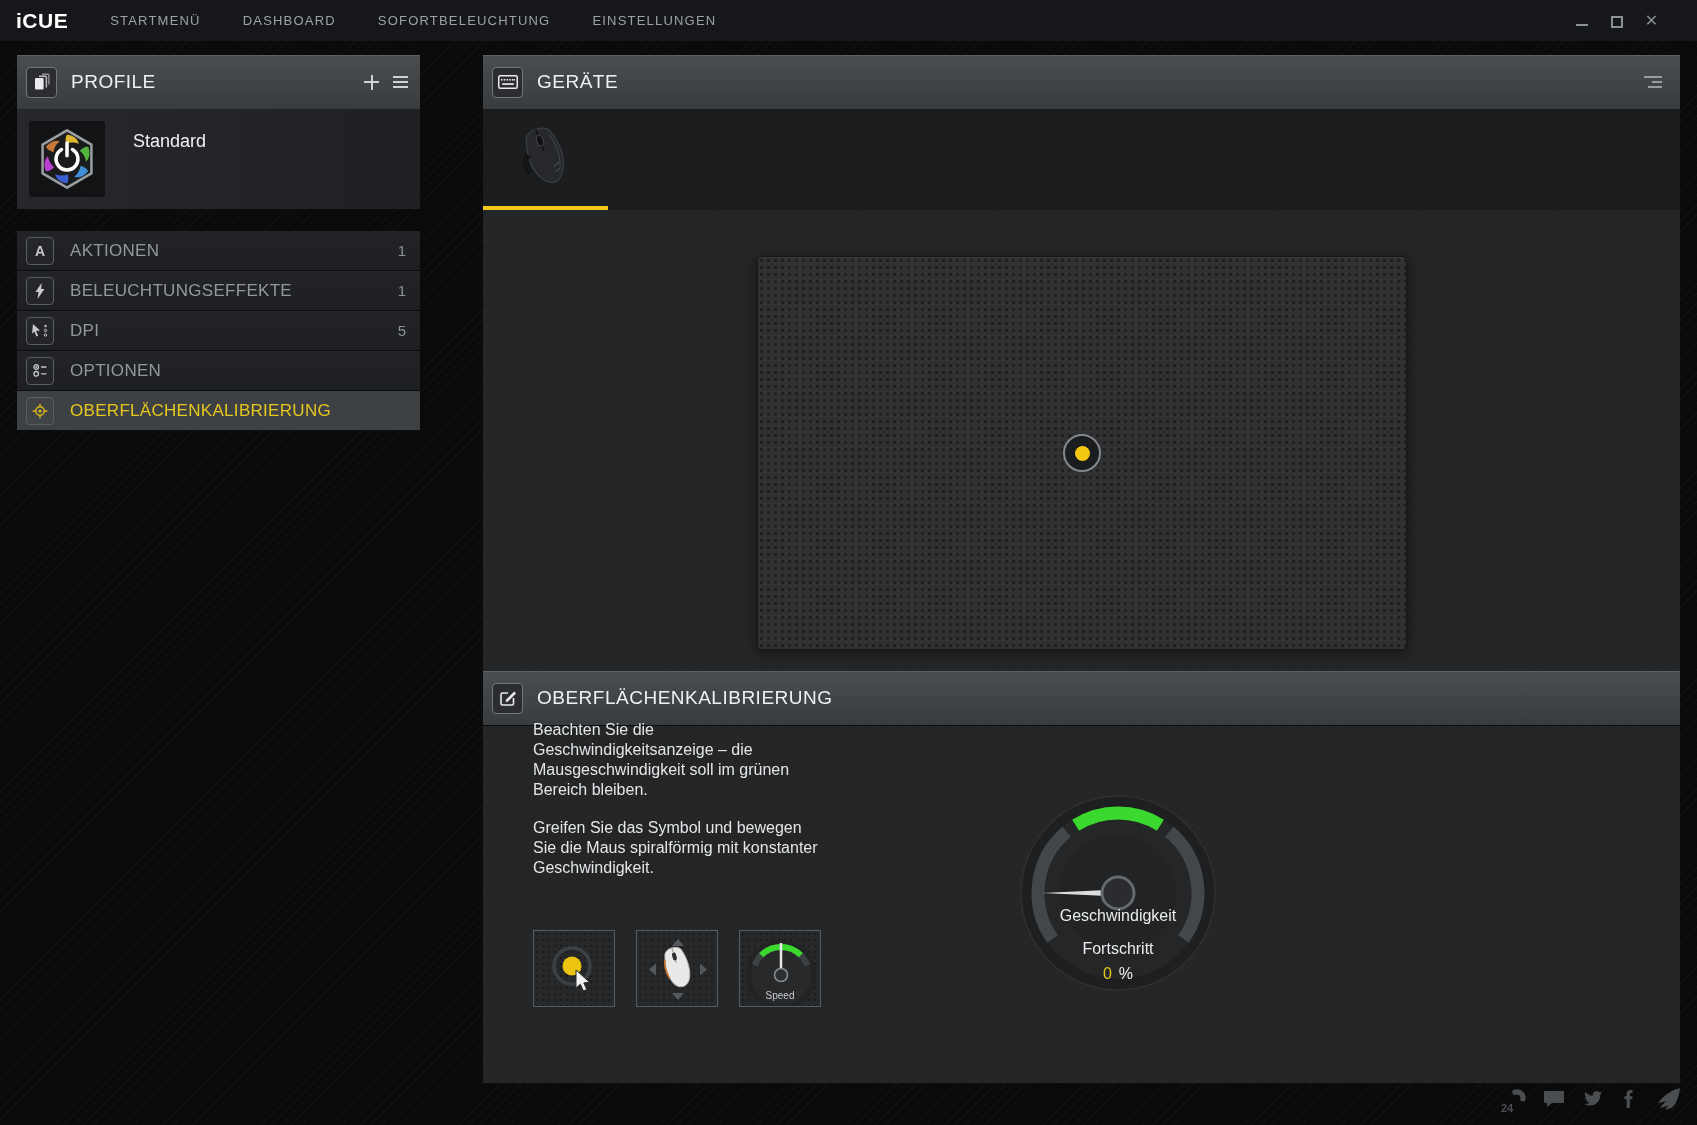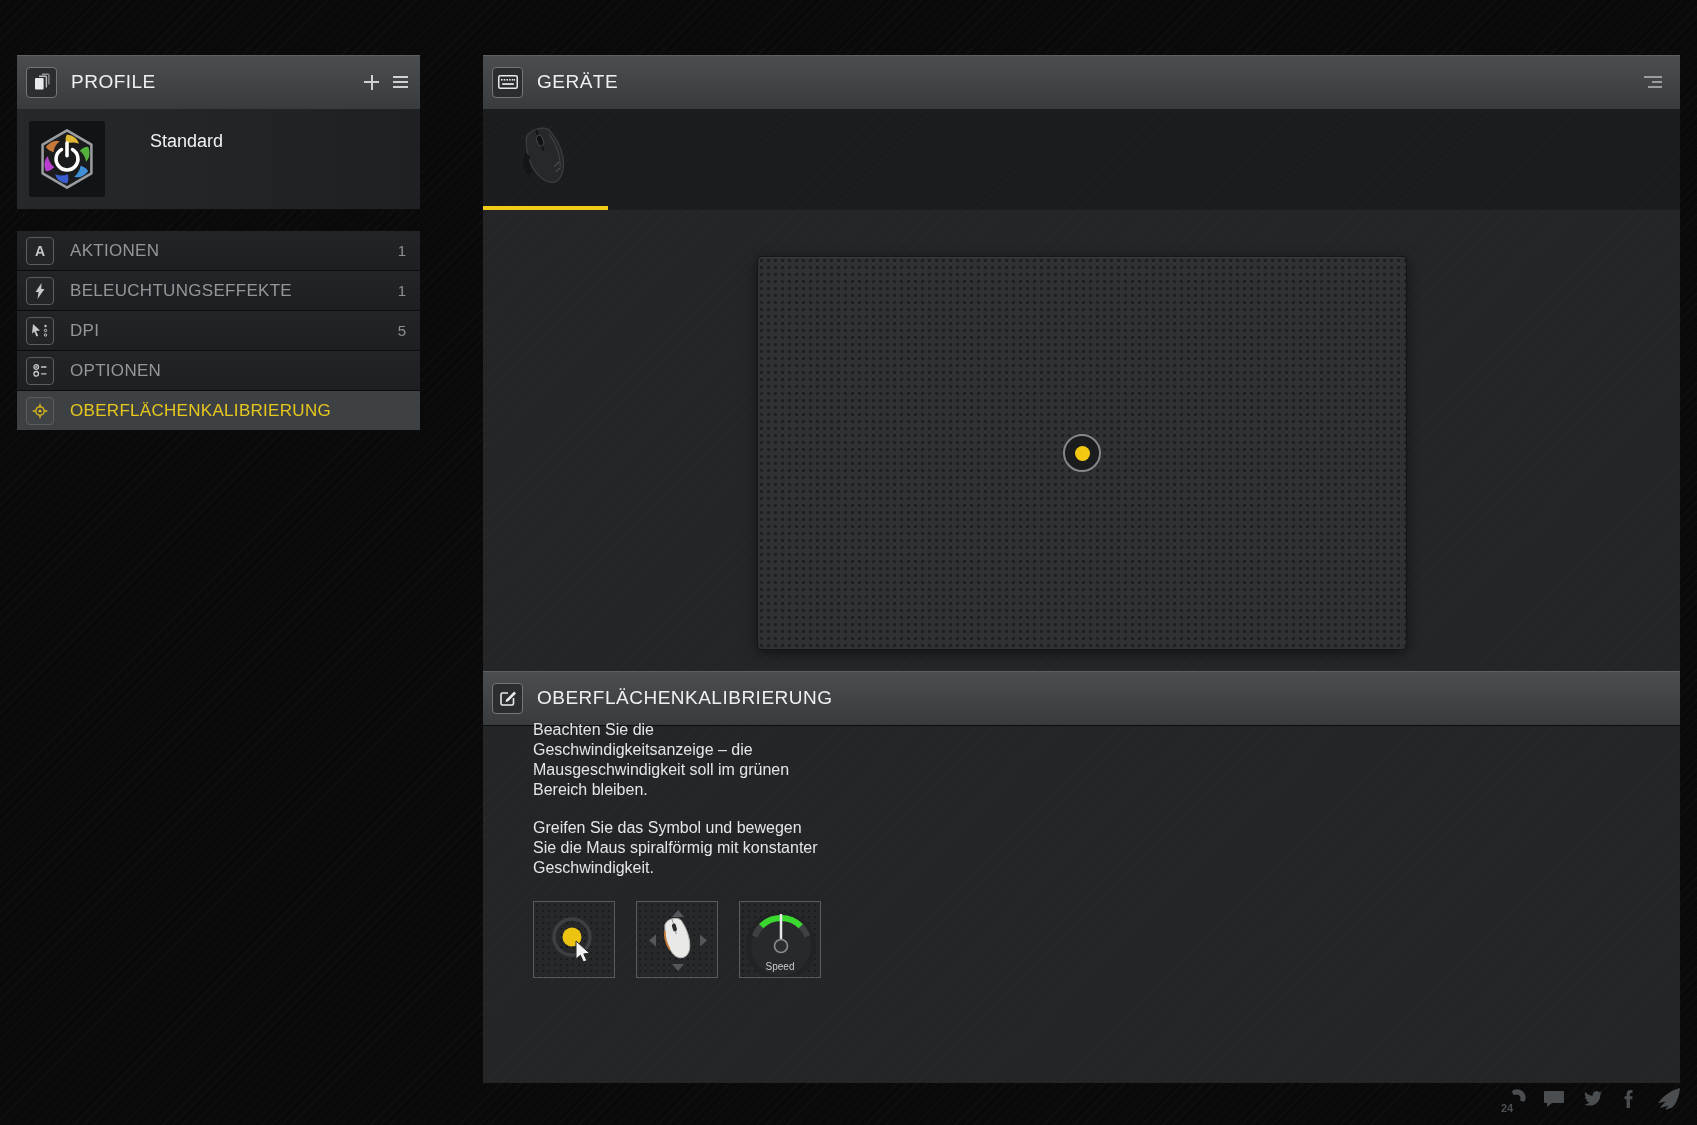--- a/index.html
+++ b/index.html
@@ -35,21 +35,21 @@
   .icon-plus { position:relative; width:15px; height:15px; }
   .icon-plus:before, .icon-plus:after { content:""; position:absolute; background:#cfd1d3; }
   .icon-plus:before { left:6.5px; top:0; width:2px; height:15px; }
   .icon-plus:after { left:0; top:6.5px; width:15px; height:2px; }
   .icon-burger { display:flex; flex-direction:column; gap:3px; }
   .icon-burger i { display:block; width:15px; height:2px; background:#cfd1d3; }
   .profile-row { height:100px; background:linear-gradient(90deg,#26282b,#1e2023);
     display:flex; padding:12px; box-shadow:0 1px 0 #0c0d0e; }
   .profile-art { width:76px; height:76px; background:#121315; border-radius:3px;
     display:flex; align-items:center; justify-content:center; }
-  .profile-name { margin-left:45px; margin-top:10px; font-size:18px; color:#f1f2f3; }
+  .profile-name { margin-left:28px; margin-top:10px; font-size:18px; color:#f1f2f3; }
   .menu { margin-top:22px; }
   .mrow { height:40px; display:flex; align-items:center; padding:0 14px 0 9px;
     background:linear-gradient(#222427,#1d1f22); border-bottom:1px solid #0b0c0d; }
   .mrow .mbox { width:28px; height:28px; border-radius:4px; border:1px solid #5b5e61;
     background:rgba(255,255,255,0.02); display:flex; align-items:center; justify-content:center; flex:none; }
   .mrow .mlabel { margin-left:16px; flex:1; font-size:17px; letter-spacing:0.3px; color:#94979a; white-space:nowrap; }
   .mrow .mcount { font-size:15px; color:#8e9194; }
   .mrow.selected { background:#3e4144; }
   .mrow.selected .mlabel { color:#e6c71d; }
   .glyph-a { font-size:14px; font-weight:bold; color:#c6c8ca; }
@@ -72,21 +72,21 @@
     background-size:7px 7px; border-radius:4px;
     box-shadow:0 0 0 1px #151617, 0 3px 14px rgba(0,0,0,0.55), inset 0 1px 0 rgba(255,255,255,0.05); }
   .caldot { position:absolute; left:50%; top:50%; width:38px; height:38px; margin:-19px 0 0 -19px;
     border-radius:50%; background:#1b1c1e; border:2px solid #85888b;
     display:flex; align-items:center; justify-content:center; }
   .caldot i { display:block; width:15px; height:15px; border-radius:50%; background:#f2c812; }
   
   .calhead { position:absolute; left:0; top:461px; width:1197px; }
   .instructions { position:absolute; left:50px; top:510px; width:290px; }
   .instructions p { font-size:16px; line-height:20px; color:#e3e5e6; margin-bottom:18px; }
-  .thumbs { position:absolute; left:50px; top:691px; display:flex; gap:21px; }
+  .thumbs { position:absolute; left:50px; top:720px; display:flex; gap:21px; }
   .thumb { position:relative; width:82px; height:77px; border:1px solid #595c5f; background:#26282a;
     background-image:radial-gradient(circle, rgba(0,0,0,0.3) 1px, transparent 1.4px); background-size:6px 6px;
     overflow:hidden; }
   .thumb .tlabel { position:absolute; left:0; bottom:5px; width:100%; text-align:center;
     font-size:10px; color:#c9cbcd; }
   
   .gauge { position:absolute; left:535px; top:583px; width:200px; height:200px; }
   .gauge .glabel { position:absolute; width:100%; text-align:center; color:#e9ebec; font-size:16px; }
   .g-speed { top:114px; } .g-progress { top:147px; }
   .g-value { top:172px; font-size:17px; }
@@ -95,20 +95,38 @@
   
   .footer { position:absolute; right:16px; top:1086px; display:flex; align-items:center; gap:12px; }
   .ficon { position:relative; width:26px; height:26px; display:flex; align-items:center; justify-content:center; }
   .sup24 { position:absolute; left:-2px; bottom:-2px; font-size:11px; font-weight:bold; color:#4b4e51; }
 </style>
 </head>
 <body>
 
 <div class="app">
 
+  <div class="topbar">
+    <div class="logo">iCUE</div>
+    <div class="nav">
+      <a href="#">STARTMENÜ</a>
+      <a href="#">DASHBOARD</a>
+      <a href="#">SOFORTBELEUCHTUNG</a>
+      <a href="#">EINSTELLUNGEN</a>
+    </div>
+    <div class="winctl">
+      <span class="wc wc-min">
+          <i></i>
+        </span>
+      <span class="wc wc-max">
+          <i></i>
+        </span>
+      <span class="wc wc-close">✕</span>
+    </div>
+  </div>
 
   <div class="sidebar">
     <div class="phead">
       <span class="ibox">
         <svg width="18" height="18" viewBox="0 0 18 18">
           <path d="M9 1.2h6a.9.9 0 0 1 .9.9v9.5" stroke="#8f9193" stroke-width="1.4" fill="none"></path>
           <path d="M6 3.2h6.5a.9.9 0 0 1 .9.9v10.5" stroke="#bcbec0" stroke-width="1.4" fill="none"></path>
           <rect x="2" y="5" width="8.6" height="11.6" rx="1" fill="#e8eaeb"></rect>
         </svg>
       </span>
@@ -296,20 +314,37 @@
             <circle cx="41" cy="44" r="30" fill="#27292b"></circle>
             <path d="M14.7 34.4 A28 28 0 0 1 67.3 34.4" stroke="#3e4144" stroke-width="6" fill="none"></path>
             <path d="M21.2 24.2 A28 28 0 0 1 60.8 24.2" stroke="#3bd82f" stroke-width="6" fill="none"></path>
             <line x1="41" y1="44" x2="41" y2="12" stroke="#e8e8e8" stroke-width="2.5"></line>
             <circle cx="41" cy="44" r="6.5" fill="#2c2e30" stroke="#8a8d90" stroke-width="1.6"></circle>
           </svg>
           <span class="tlabel">Speed</span>
         </div>
       </div>
 
+      <div class="gauge">
+        <svg width="200" height="200" viewBox="0 0 200 200" style="position:absolute;left:0;top:0">
+          <circle cx="100" cy="100" r="97" fill="#1d1f21" stroke="#2e3032" stroke-width="1.5"></circle>
+          <circle cx="100" cy="100" r="86" fill="#242628"></circle>
+          <circle cx="100" cy="100" r="58" fill="#212325"></circle>
+          <path d="M34.5 145.9 A80 80 0 0 1 48.6 38.7" stroke="#44474a" stroke-width="13" fill="none"></path>
+          <path d="M151.4 38.7 A80 80 0 0 1 165.5 145.9" stroke="#44474a" stroke-width="13" fill="none"></path>
+          <path d="M57.6 32.2 A80 80 0 0 1 142.4 32.2" stroke="#3bd82f" stroke-width="13" fill="none"></path>
+          <polygon points="24,100 100,96.5 100,103.5" fill="#dcdddd"></polygon>
+          <circle cx="100" cy="100" r="16" fill="#2a2c2f" stroke="#65686c" stroke-width="3"></circle>
+        </svg>
+        <div class="glabel g-speed">Geschwindigkeit</div>
+        <div class="glabel g-progress">Fortschritt</div>
+        <div class="glabel g-value">
+          <b>0</b><span>%</span>
+        </div>
+      </div>
 
     </div>
   </div>
 
   <div class="footer">
     <span class="ficon">
       <svg width="24" height="24" viewBox="0 0 24 24">
         <path d="M4 9 C4 4.5 8 2 12 2 C16 2 20 4.5 20 9 L16 10.6 C15.4 8.3 13.8 7.2 12 7.2 C10.2 7.2 8.6 8.3 8 10.6z" fill="#4b4e51" transform="rotate(40 12 12)"></path>
       </svg>
       <i class="sup24" style="font-style:normal">24</i>

